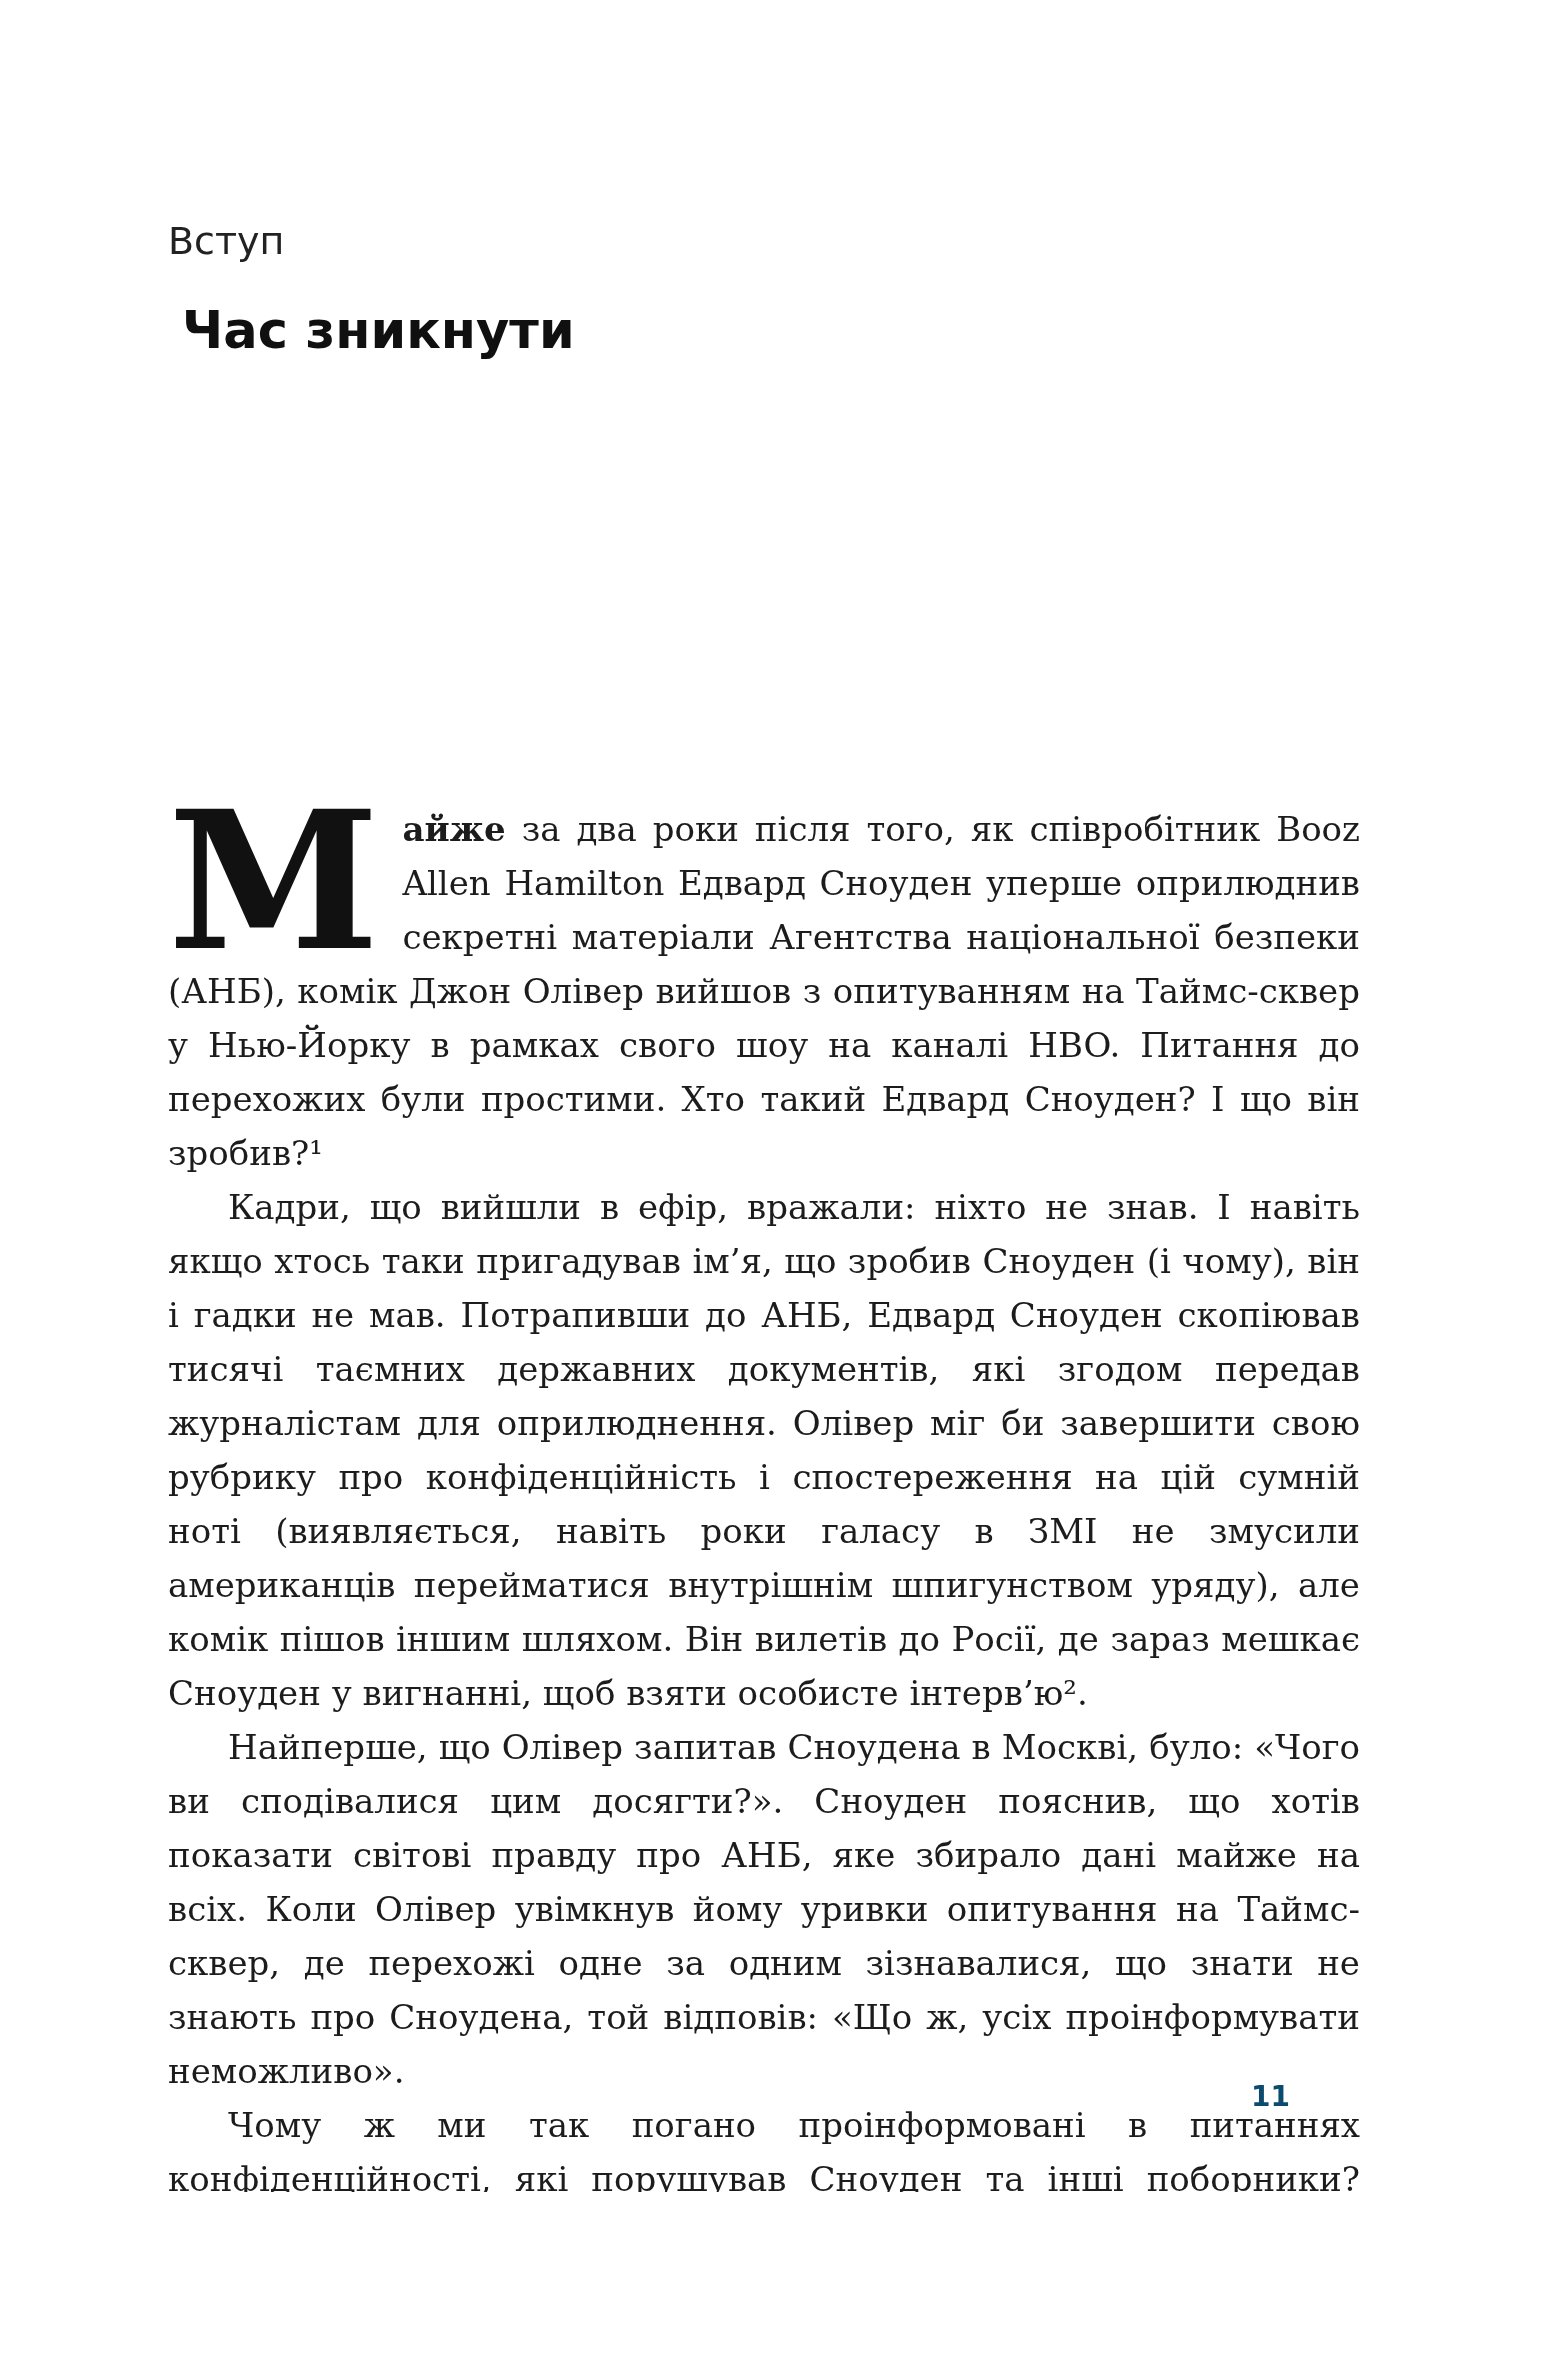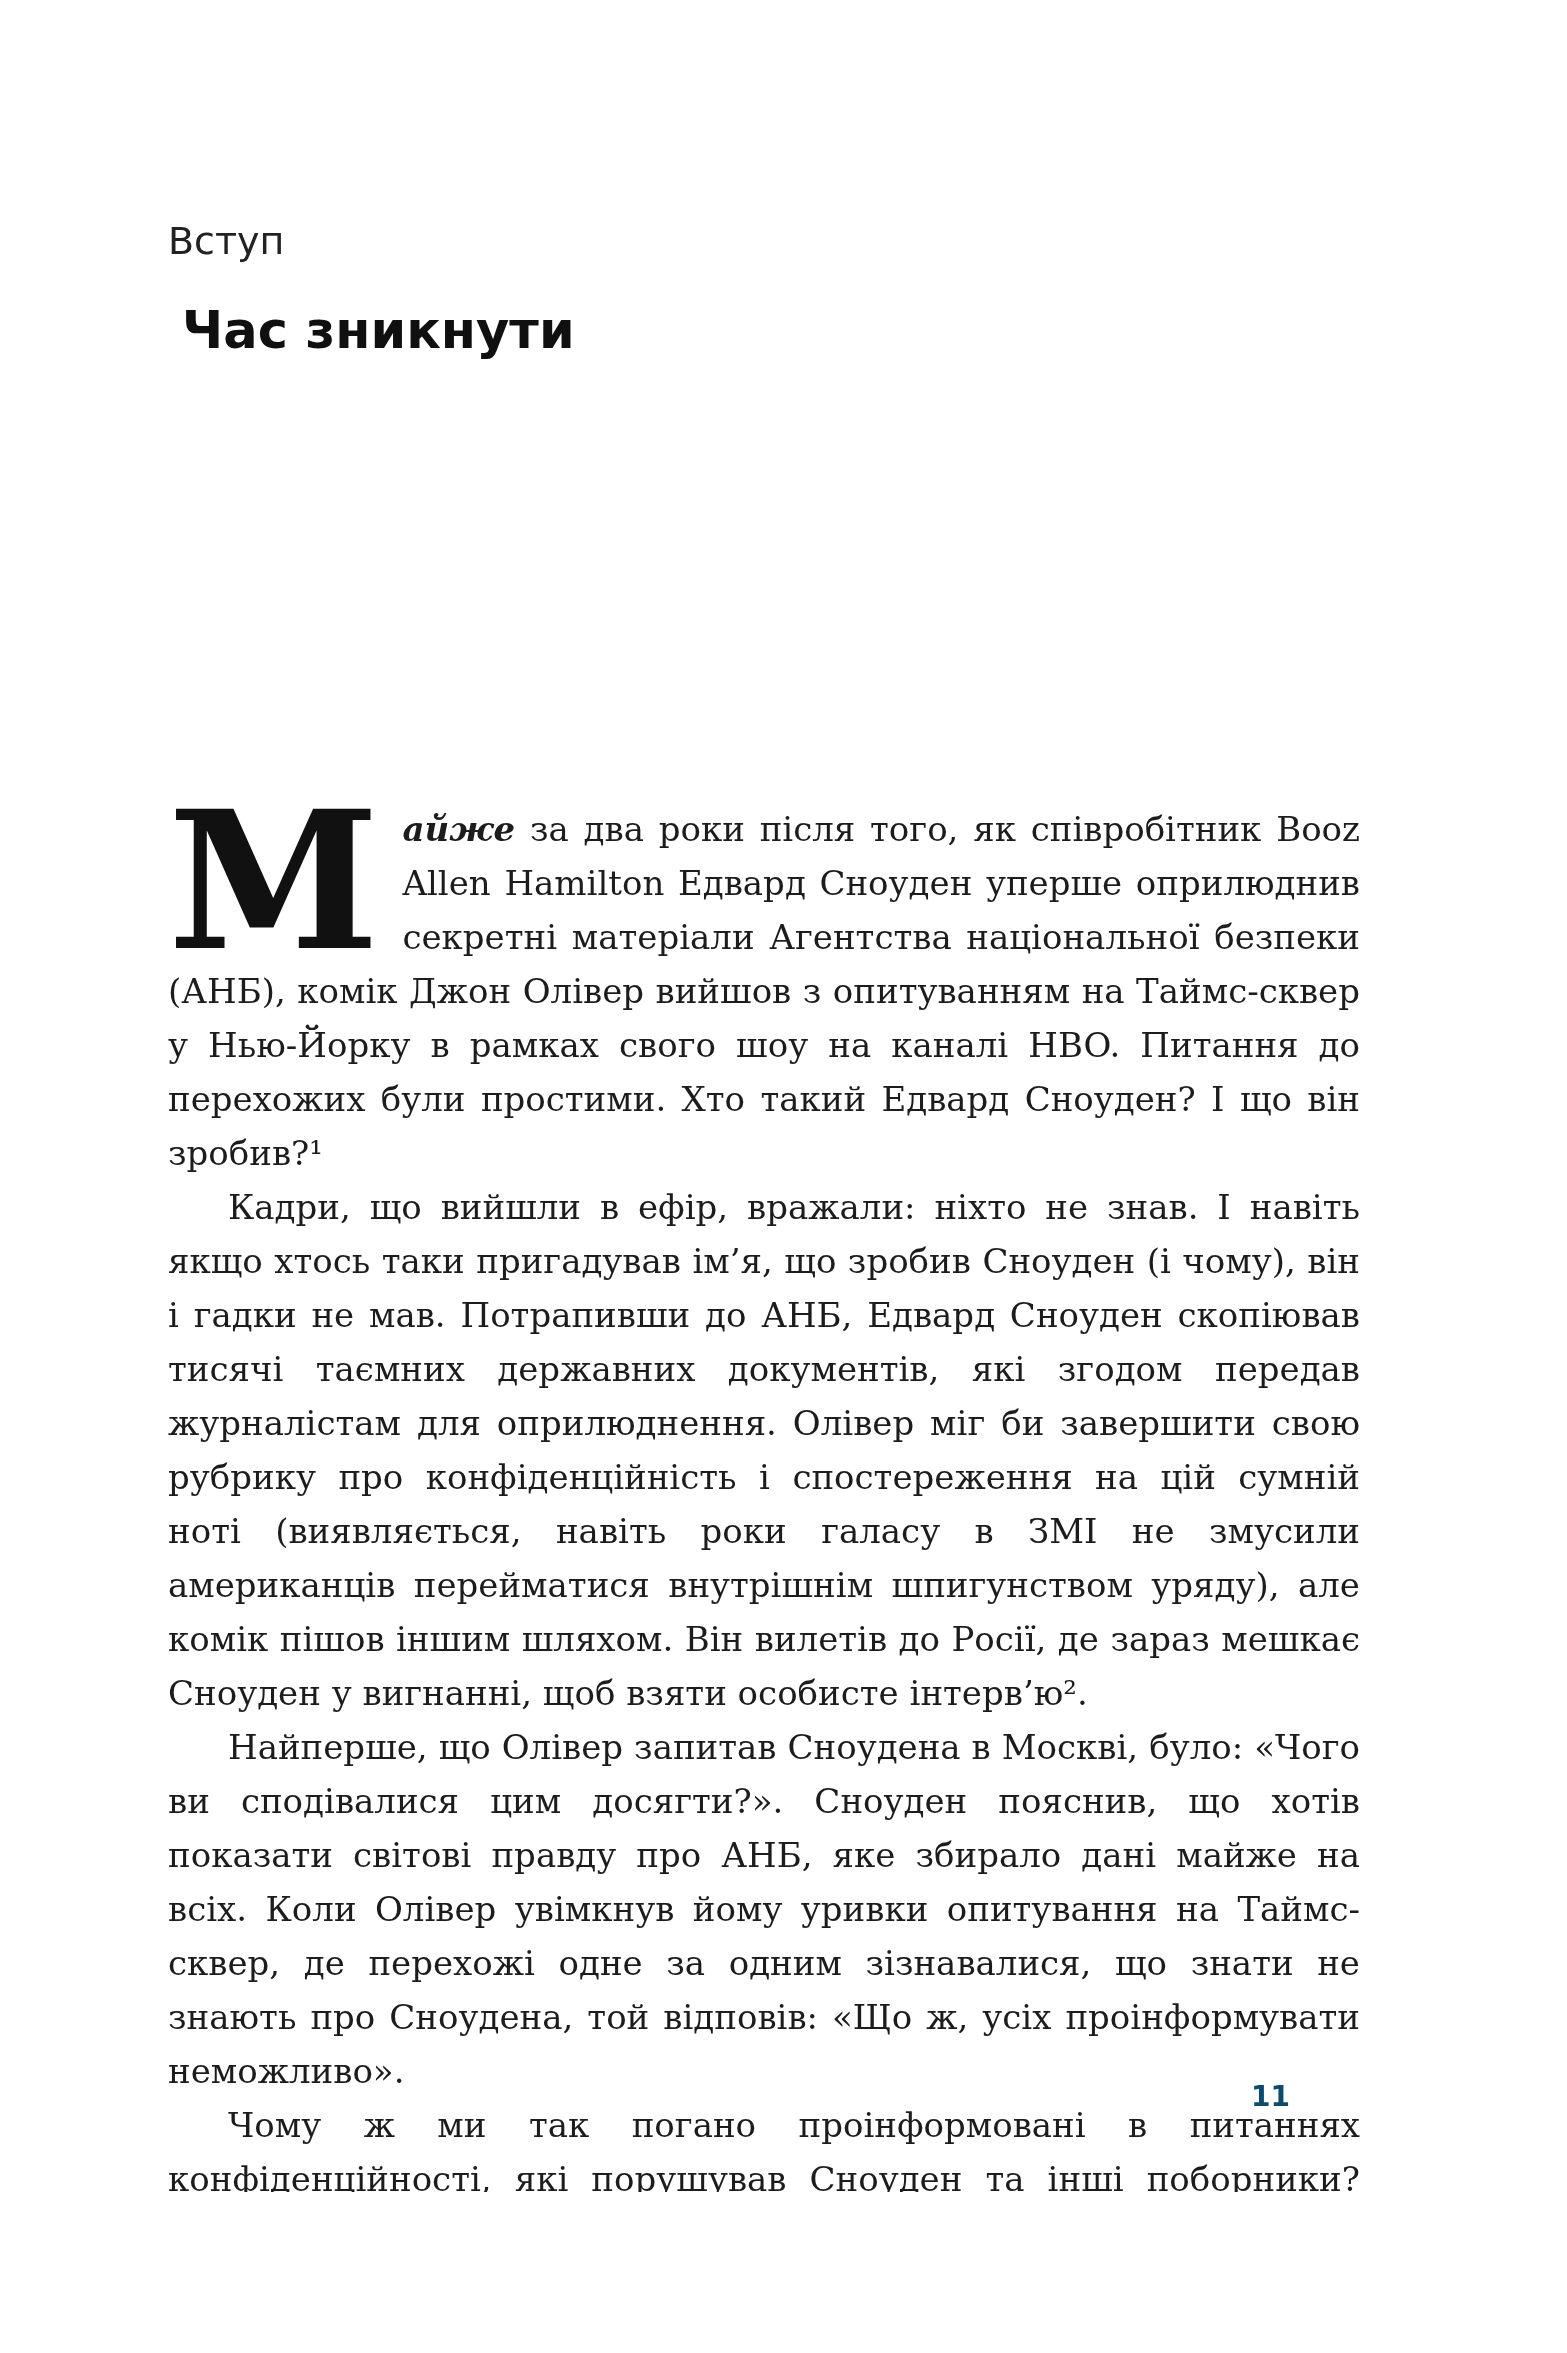--- a/index.html
+++ b/index.html
@@ -59,21 +59,20 @@
     float: left;
     font-family: "DejaVu Serif", "Liberation Serif", serif;
     font-weight: 700;
     font-size: 191px;
     line-height: 139px;
     margin: 9.8px 23px 0 0;
     color: #111111;
   }
   .lead-bold {
     font-weight: 700;
-    font-style: italic;
   }
   .page-number {
     position: absolute;
     left: 1251px;
     top: 2080px;
     font-family: "DejaVu Sans", "Liberation Sans", sans-serif;
     font-size: 28px;
     font-weight: 700;
     color: #0c4a6e;
   }

